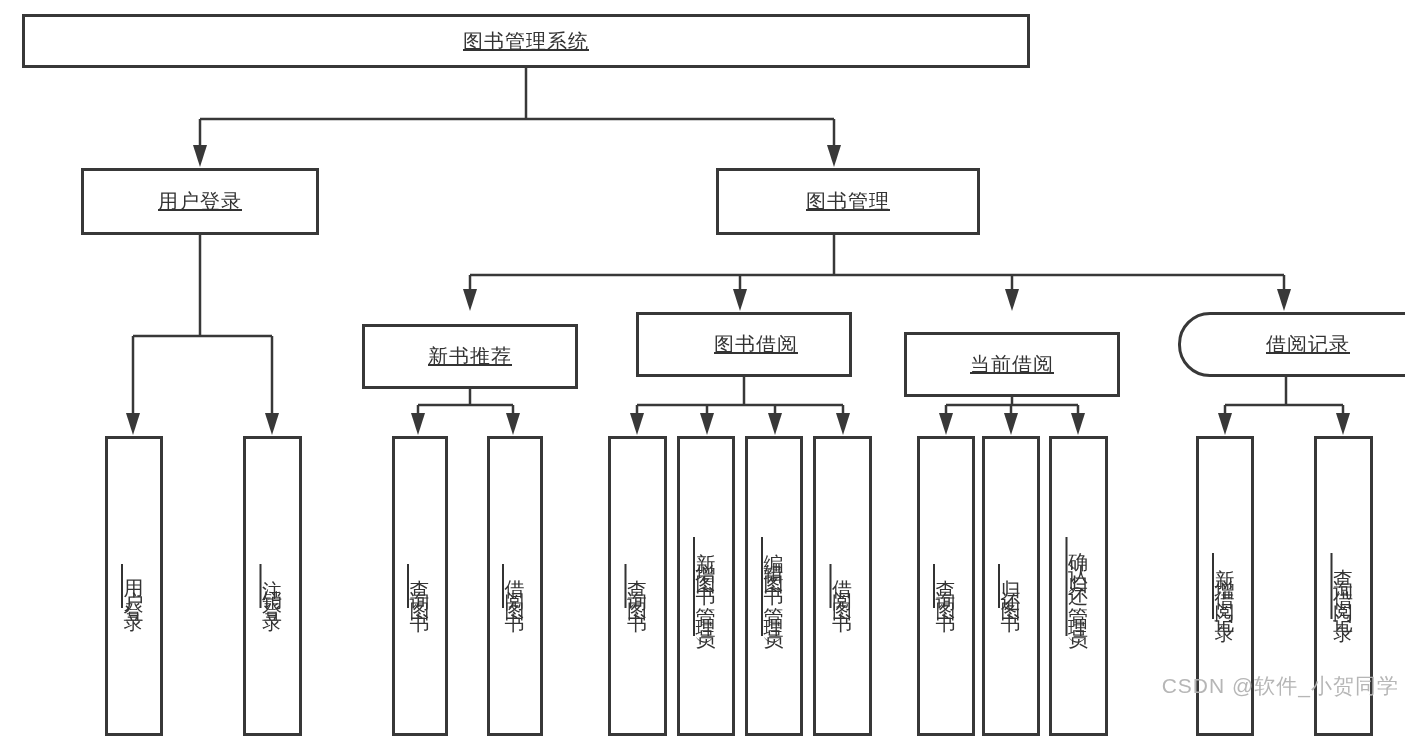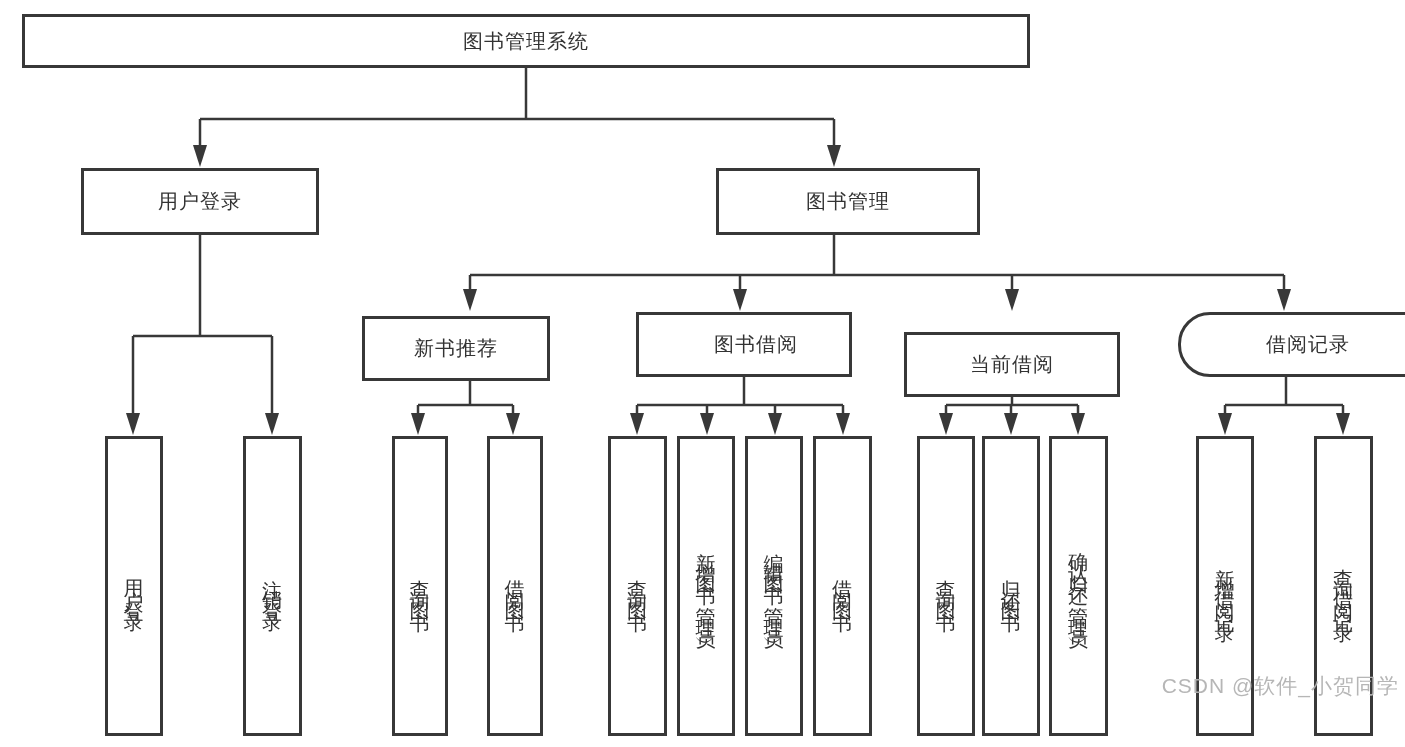--- a/index.html
+++ b/index.html
@@ -27,20 +27,21 @@
     box-sizing: border-box;
     border: 3px solid #383838;
     background: #ffffff;
     display: flex;
     align-items: center;
     justify-content: center;
     color: #333333;
     font-size: 20px;
     letter-spacing: 1px;
     text-align: center;
+    text-decoration: underline;
   }
   .box.vbox span {
     writing-mode: vertical-rl;
     text-orientation: mixed;
     letter-spacing: 11px;
     line-height: 1;
   }
   .watermark {
     position: absolute;
     right: 6px;
@@ -125,21 +126,21 @@
     <span>图书管理系统</span>
   </div>
 
   <div class="box" style="left:81px; top:168px; width:238px; height:67px;">
     <span>用户登录</span>
   </div>
   <div class="box" style="left:716px; top:168px; width:264px; height:67px;">
     <span>图书管理</span>
   </div>
 
-  <div class="box" style="left:362px; top:316px; width:188px; height:65px;">
+  <div class="box" style="left:362px; top:324px; width:216px; height:65px;">
     <span>新书推荐</span>
   </div>
   <div class="box" style="left:636px; top:312px; width:216px; height:65px;padding-left:24px;">
     <span>图书借阅</span>
   </div>
   <div class="box" style="left:904px; top:312px; width:216px; height:65px;margin-top:20px;">
     <span>当前借阅</span>
   </div>
   <div class="box" style="left:1178px; top:312px; width:260px; height:65px;border-radius:32px;">
     <span>借阅记录</span>

